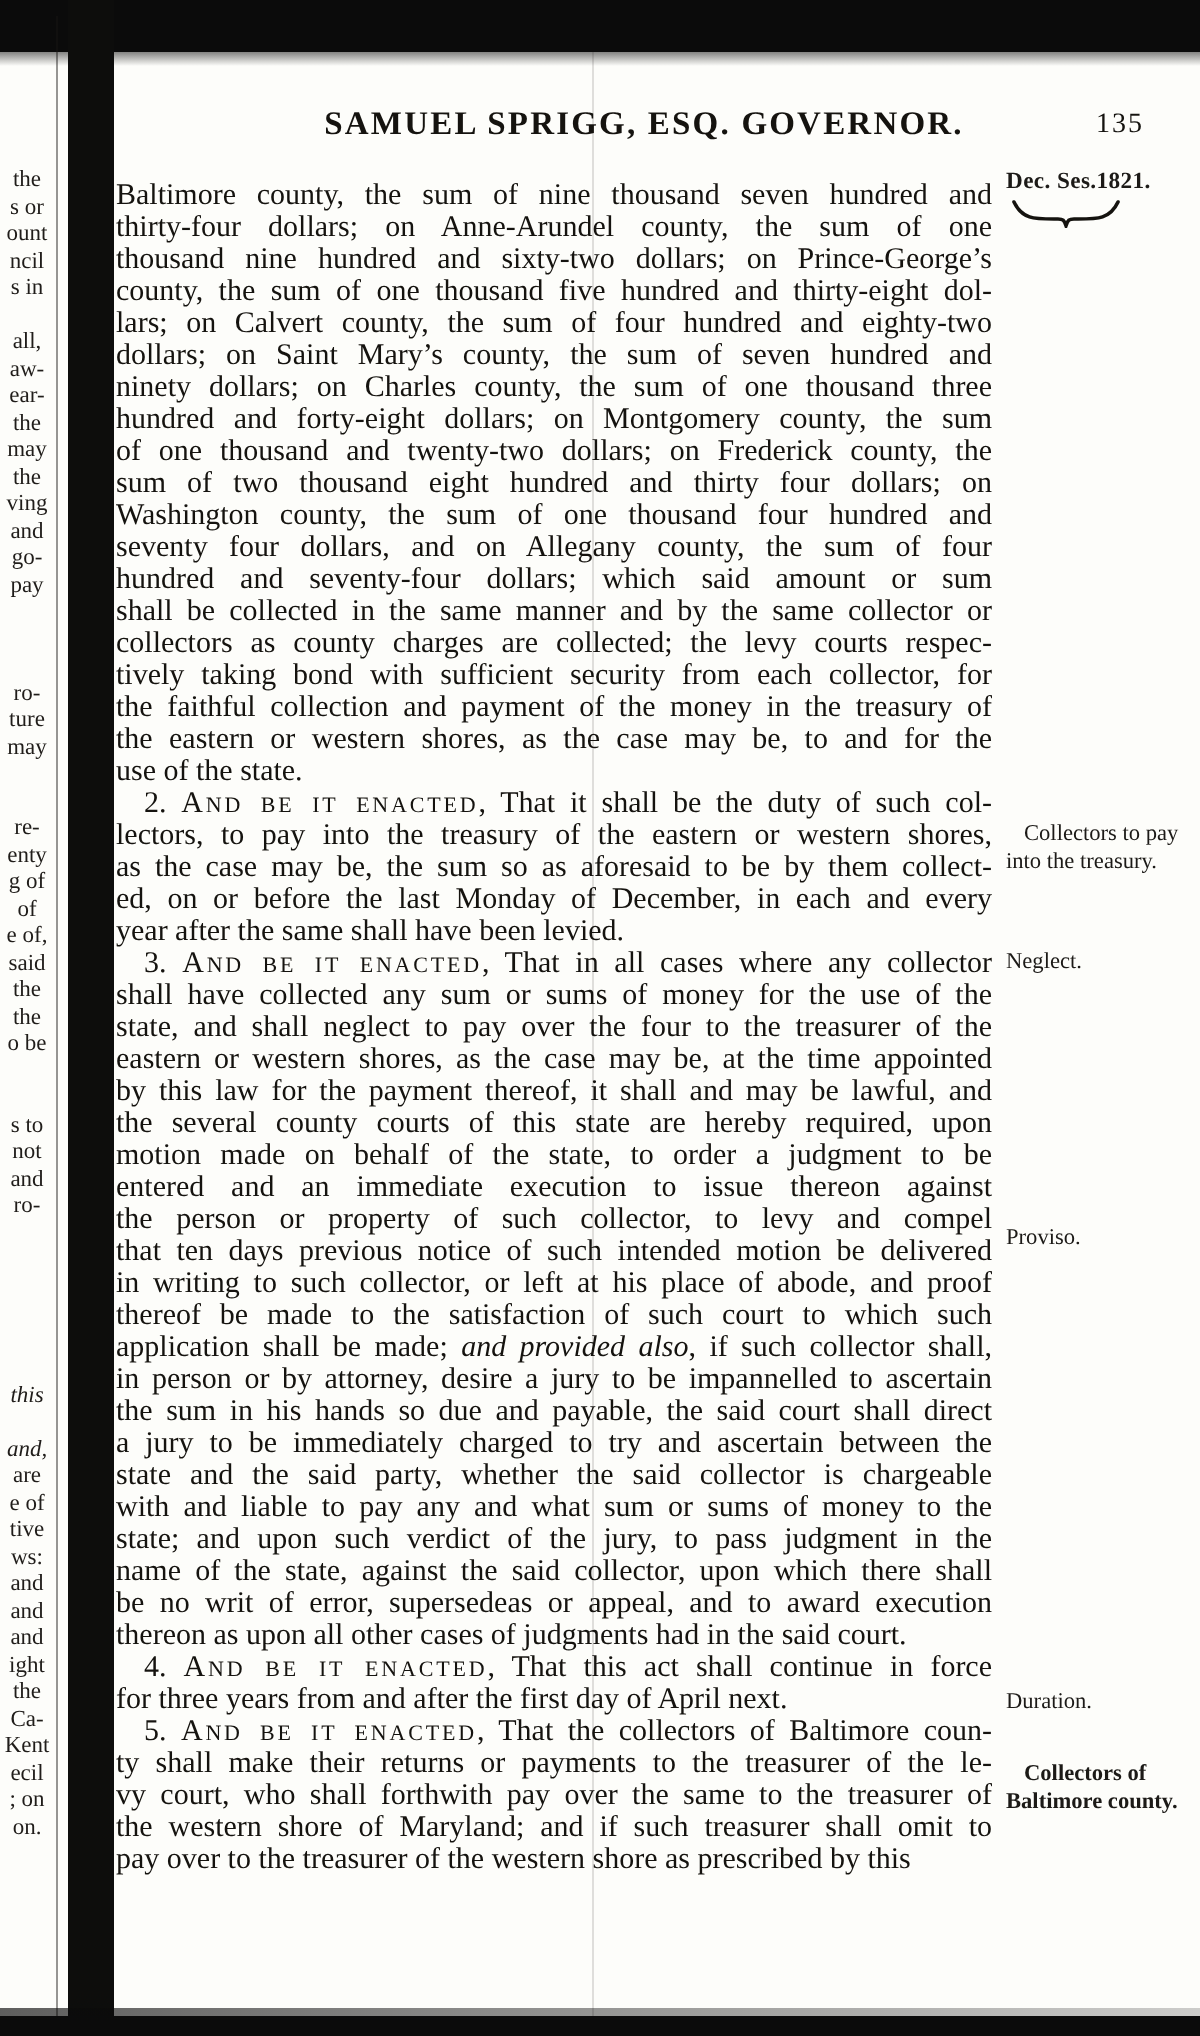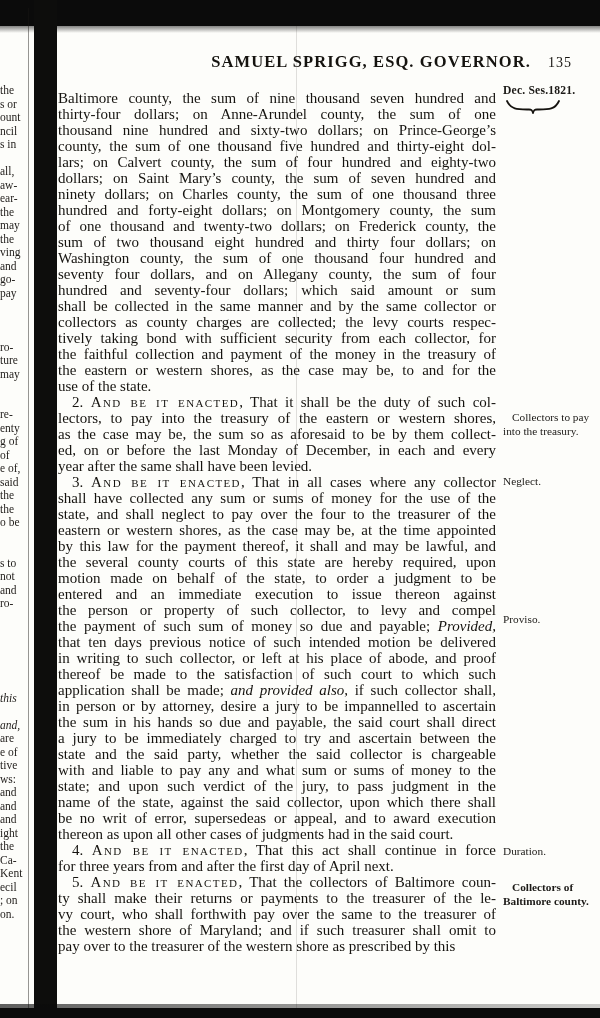--- a/index.html
+++ b/index.html
@@ -14,27 +14,27 @@
   .top-band::after { content:""; position:absolute; left:0; top:26px; width:100%; height:7px;
     background:linear-gradient(to bottom, rgba(10,10,10,.5), rgba(10,10,10,0)); }
   .gutter { position:absolute; left:34px; top:0; width:23px; height:1018px; background:#0d0d0c; }
   .edge-line { position:absolute; left:28px; top:8px; width:1px; height:1004px; background:rgba(25,22,20,.45); }
   .bottom-band { position:absolute; left:0; top:1008px; width:600px; height:10px; background:#0b0b0b; }
   .bottom-band::before { content:""; position:absolute; left:0; top:-4px; width:100%; height:4px;
     background:linear-gradient(to right, rgba(10,10,10,.65), rgba(10,10,10,.2)); }
   .fold-line { position:absolute; left:296px; top:26px; width:1px; height:982px; background:rgba(40,38,35,.14); }
 
   
-  .frag-col { position:absolute; left:0; top:84px; width:27px; text-align:left;
+  .frag-col { position:absolute; left:0; top:84px; width:27px; text-align:center;
     font-size:11.5px; line-height:13.5px; color:#201d1a; }
   .frag { height:13.5px; white-space:nowrap; }
   .frag.i { font-style:italic; }
 
   
-  .header-title { position:absolute; left:81px; top:52px; width:450px; text-align:right;
+  .header-title { position:absolute; left:97px; top:52px; width:450px; text-align:center;
     font-size:16.5px; font-weight:bold; letter-spacing:1.1px; }
   .page-number { position:absolute; left:548px; top:55px; font-size:14px; font-weight:normal; letter-spacing:1px; }
 
   
   .body-col { position:absolute; left:58px; top:90px; width:438px;
     font-size:15px; line-height:16px; }
   .line { height:16px; text-align:justify; text-align-last:justify; white-space:normal; }
   .line.rag { text-align-last:left; }
   .line.ind { text-indent:14px; }
   .sc { font-variant:small-caps; letter-spacing:1.4px; }
@@ -156,21 +156,20 @@
       <div class="line rag"><span>year after the same shall have been levied.</span></div>
       <div class="line ind"><span>3. </span><span class="sc">And be it enacted</span><span>, That in all cases where any collector</span></div>
       <div class="line"><span>shall have collected any sum or sums of money for the use of the</span></div>
       <div class="line"><span>state, and shall neglect to pay over the four to the treasurer of the</span></div>
       <div class="line"><span>eastern or western shores, as the case may be, at the time appointed</span></div>
       <div class="line"><span>by this law for the payment thereof, it shall and may be lawful, and</span></div>
       <div class="line"><span>the several county courts of this state are hereby required, upon</span></div>
       <div class="line"><span>motion made on behalf of the state, to order a judgment to be</span></div>
       <div class="line"><span>entered and an immediate execution to issue thereon against</span></div>
       <div class="line"><span>the person or property of such collector, to levy and compel</span></div>
-      <div class="line"><span>the payment of such sum of money so due and payable; </span><span class="i">Provided,</span></div>
       <div class="line"><span>that ten days previous notice of such intended motion be delivered</span></div>
       <div class="line"><span>in writing to such collector, or left at his place of abode, and proof</span></div>
       <div class="line"><span>thereof be made to the satisfaction of such court to which such</span></div>
       <div class="line"><span>application shall be made; </span><span class="i">and provided also</span><span>, if such collector shall,</span></div>
       <div class="line"><span>in person or by attorney, desire a jury to be impannelled to ascertain</span></div>
       <div class="line"><span>the sum in his hands so due and payable, the said court shall direct</span></div>
       <div class="line"><span>a jury to be immediately charged to try and ascertain between the</span></div>
       <div class="line"><span>state and the said party, whether the said collector is chargeable</span></div>
       <div class="line"><span>with and liable to pay any and what sum or sums of money to the</span></div>
       <div class="line"><span>state; and upon such verdict of the jury, to pass judgment in the</span></div>

